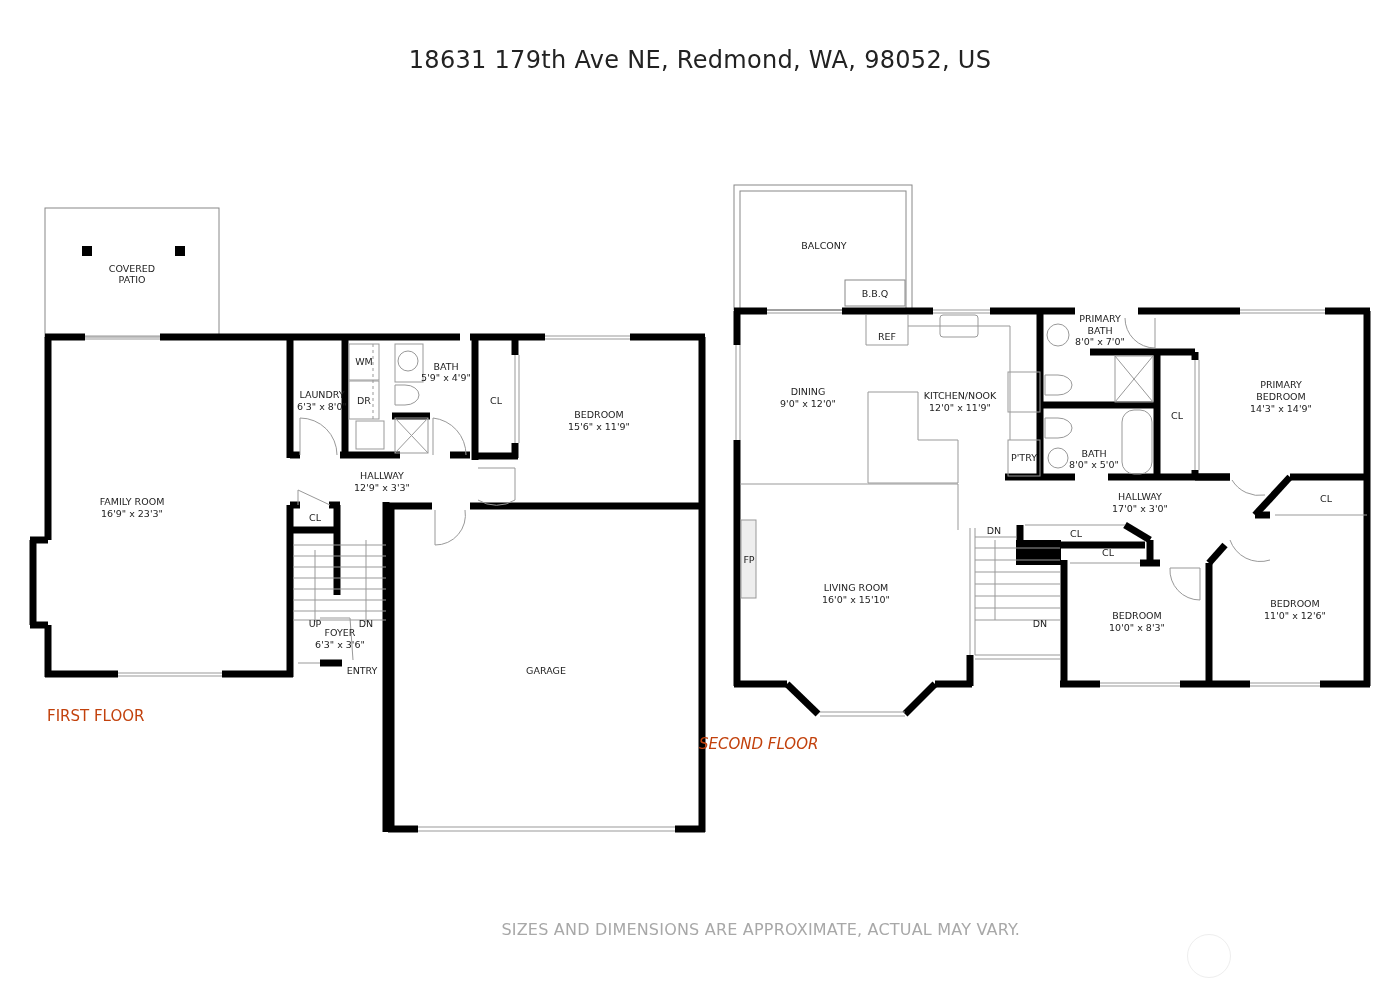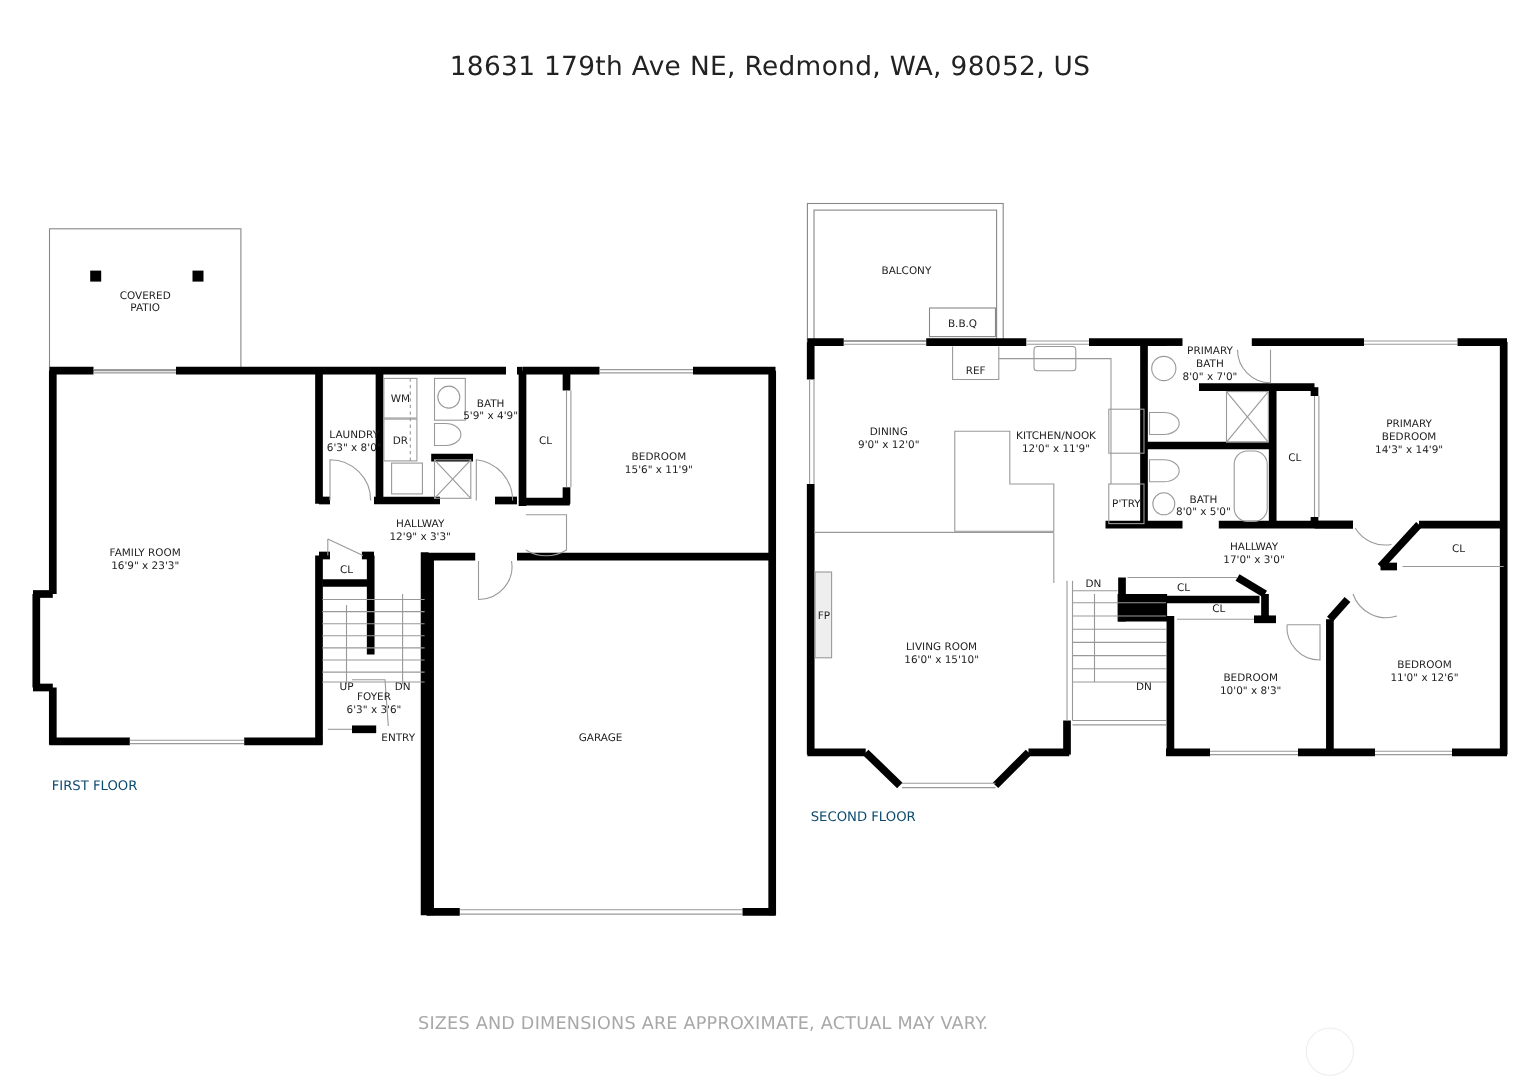--- a/index.html
+++ b/index.html
@@ -1,19 +1,19 @@
 <!DOCTYPE html>
 <html><head>
 <meta charset="utf-8">
 <style>
   html, body { margin:0; padding:0; background:#ffffff; }
   body { width:1400px; height:989px; position:relative; overflow:hidden; font-family:"DejaVu Sans", sans-serif; }
   .title { position:absolute; left:0; top:46px; width:1400px; text-align:center; font-size:24px; color:#222; letter-spacing:0.3px; }
-  .disclaimer { position:absolute; left:380px; top:920px; width:640px; text-align:left; font-size:16px; color:#a8a8a8; letter-spacing:0.2px; }
-  .floor-label { position:absolute; font-size:12px; color:#0c4a6e; }
+  .disclaimer { position:absolute; left:380px; top:920px; width:640px; text-align:right; font-size:16px; color:#a8a8a8; letter-spacing:0.2px; }
+  .floor-label { position:absolute; font-size:15px; color:#c2410c; }
   svg.plan { position:absolute; left:0; top:0; }
   .rl { font-family:"DejaVu Sans", sans-serif; font-size:9.5px; fill:#222; text-anchor:middle; }
   .watermark { position:absolute; left:1187px; top:934px; width:42px; height:42px; border-radius:50%; border:1px solid #eee; }
 </style>
 </head>
 <body>
 
 <div class="title">18631 179th Ave NE, Redmond, WA, 98052, US</div>
 
 <svg class="plan" width="1400" height="989" viewBox="0 0 1400 989">
@@ -276,15 +276,15 @@
     <text class="rl" x="856" y="603">16'0" x 15'10"</text>
     <text class="rl" x="1040" y="627">DN</text>
     <text class="rl" x="1137" y="619">BEDROOM</text>
     <text class="rl" x="1137" y="631">10'0" x 8'3"</text>
     <text class="rl" x="1295" y="607">BEDROOM</text>
     <text class="rl" x="1295" y="619">11'0" x 12'6"</text>
   </g>
 </svg>
 
 <div class="floor-label" style="left:47px; top:707px;">FIRST FLOOR</div>
-<div class="floor-label" style="left:737px; top:735px;">SECOND FLOOR</div>
+<div class="floor-label" style="left:699px; top:735px;font-style:italic;">SECOND FLOOR</div>
 <div class="disclaimer">SIZES AND DIMENSIONS ARE APPROXIMATE, ACTUAL MAY VARY.</div>
 <div class="watermark"></div>
 
 </body></html>

